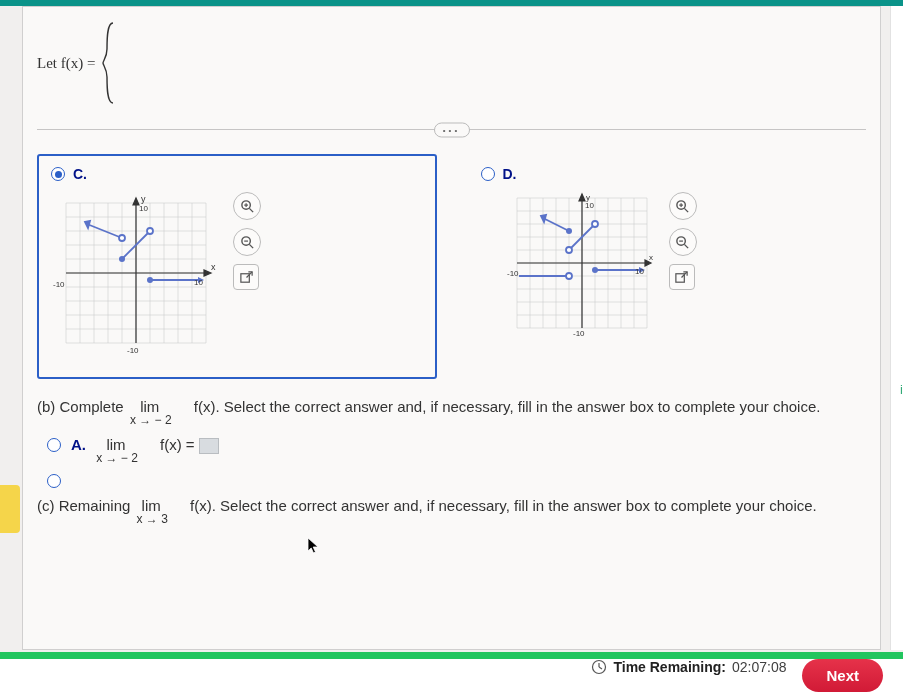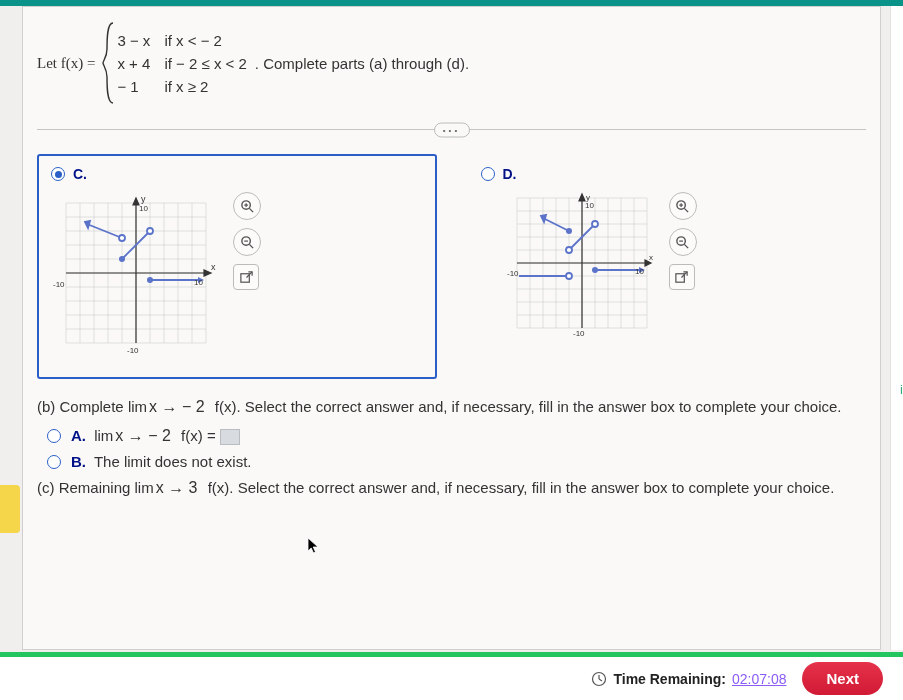--- a/index.html
+++ b/index.html
@@ -62,37 +62,37 @@
     background: #fcfbfa; display:flex; align-items:center; justify-content:center;
     color:#555;
   }
   .zoom-sq {
     width: 26px; height: 26px; border: 1px solid #bbb; border-radius: 4px;
     background: #fcfbfa; display:flex; align-items:center; justify-content:center; color:#555;
   }
   .zoom-svg { width:15px; height:15px; }
   .q-text { font-size: 15px; line-height: 1.35; }
   .q-block { margin-top: 6px; margin-bottom: 10px; }
-  .limit-sub { font-size: 16px; margin-left: 2px; }
+  .limit-sub { font-size: 12px; margin-left: 2px; }
   .opt-row { display: flex; align-items: flex-start; gap: 10px; margin: 8px 0 8px 10px; font-size: 15px; }
   .opt-radio { width: 14px; height: 14px; border: 1.5px solid #2b5fc7; border-radius: 50%; background:#fff; margin-top: 2px; flex:0 0 auto; }
   .opt-label { font-weight: bold; color: #018; margin-right: 4px; }
-  .limit-stack { display: inline-flex; flex-direction: row; align-items: center; line-height: 1; margin-right: 6px; }
+  .limit-stack { display: inline-flex; flex-direction: column; align-items: center; line-height: 1; margin-right: 18px; }
   .ans-box { display: inline-block; width: 20px; height: 16px; background: #d8dce0; border: 1px solid #b9bdc1; vertical-align: middle; }
   .yellow-tab { position: absolute; left: 0; top: 485px; width: 20px; height: 48px; background: #f5d54a; border-top-right-radius: 4px; border-bottom-right-radius: 4px; z-index: 5; }
   .cursor { position:absolute; left:307px; top:537px; pointer-events:none; z-index:10;}
   .footer {
     position: absolute; left: 0; right: 0; bottom: 0; height: 48px;
-    background: #fff; border-top: 5px solid #22c55e;
-    display: flex; align-items: center; justify-content: flex-end; gap: 16px; padding: 0 20px;
+    background: #fff; border-top: 7px solid #22c55e;
+    display: flex; align-items: flex-start; justify-content: flex-end; gap: 16px; padding: 0 20px;
     font-size: 14px;
   }
   .clock { color:#555; display:flex; align-items:center; gap:6px; }
   .clock-label { color:#222; font-weight: bold; }
-  .clock-time { color:#8b5cf6;text-decoration:underline; }
+  .clock-time { color:#404040; }
   .next-btn {
     background: linear-gradient(#e6324a, #d11a36);
     color: #fff; border:none; border-radius: 18px;
     padding: 8px 24px; font-size: 15px; font-weight: bold;
   }
   .right-edge { position:absolute; right:0; top:6px; bottom:50px; width:13px; background:#fff; border-left:1px solid #e2e2e2;}
   .right-edge .hint { position:absolute; top: 376px; right:0; font-size:13px; color:#3a7; }
 </style>
 </head>
 <body>
@@ -101,30 +101,21 @@
 <div class="yellow-tab"></div>
 
 <div class="page">
 
   <div class="problem-head">
     <span class="let">Let f(x) =</span>
     <div class="brace-wrap">
       <svg class="brace-svg" viewBox="0 0 16 84">
         <path d="M12 2 C6 2 6 18 6 28 C6 36 2 40 2 42 C2 44 6 48 6 56 C6 66 6 82 12 82" fill="none" stroke="#333" stroke-width="1.4"></path>
       </svg>
-      <div class="pieces">
-        <span>3 − x</span>
-        <span>if x &lt; − 2</span>
-        <span>x + 4</span>
-        <span>if − 2 ≤ x &lt; 2</span>
-        <span>− 1</span>
-        <span>if x ≥ 2</span>
-      </div>
     </div>
-    <span class="after-text">. Complete parts (a) through (d).</span>
   </div>
 
   <div class="dots-row">
     <div class="dots-pill">•••</div>
   </div>
 
   <div class="choices-row">
 
     <div class="choice selected">
       <div class="choice-head">
@@ -324,24 +315,20 @@
         <span>lim</span>
         <span class="limit-sub">x → − 2</span>
       </span>
       <span>f(x) =</span>
       <span class="ans-box"></span>
     </div>
   </div>
 
   <div class="opt-row">
     <span class="opt-radio"></span>
-    <div>
-      <span class="opt-label">B.</span>
-      <span>The limit does not exist.</span>
-    </div>
   </div>
 
   <div class="q-block q-text">
     <span>(c) Remaining </span>
     <span class="limit-stack">
       <span>lim</span>
       <span class="limit-sub">x → 3</span>
     </span>
     <span>f(x).</span>
     <span> Select the correct answer and, if necessary, fill in the answer box to complete your choice.</span>

